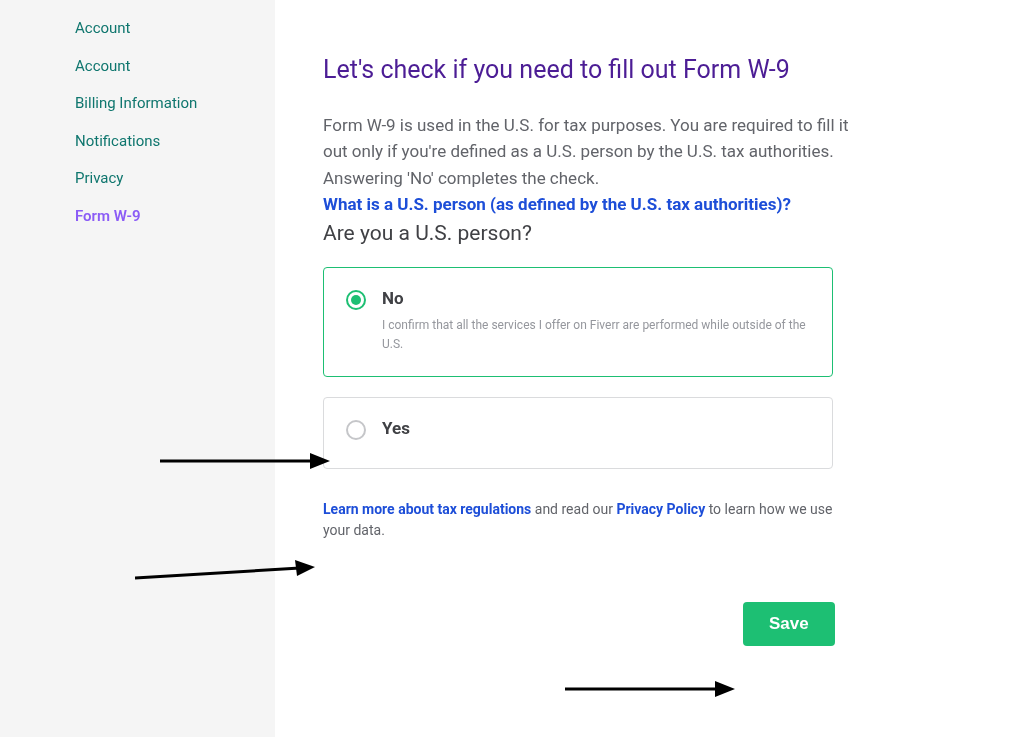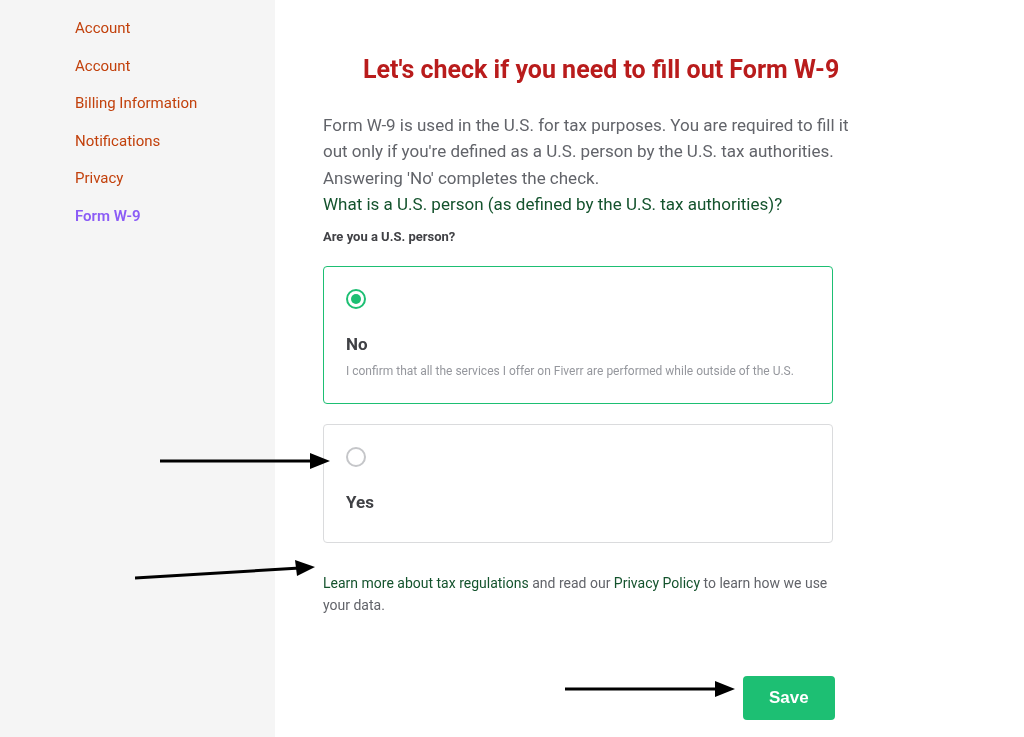--- a/index.html
+++ b/index.html
@@ -12,74 +12,73 @@
       overflow: hidden;
     }
     .sidebar {
       width: 275px;
       padding: 10px 0 0 0;
       background: #f5f5f5;
     }
     .sidebar-item {
       padding: 6px 0 6px 75px;
       font-size: 15px;
-      color: #c2410c;
+      color: #0f766e;
       cursor: pointer;
       line-height: 1.7;
     }
     .sidebar-item.active {
       color: #8b5cf6;
       font-weight: 600;
     }
     .main {
       flex: 1;
       background: #ffffff;
       padding: 55px 48px 40px 48px;
       position: relative;
     }
     .page-title {
       font-size: 25px;
-      font-weight: 700;
-      color: #b91c1c;
+      font-weight: 400;
+      color: #4c1d95;
       margin-bottom: 28px;
-      margin-left: 40px;
     }
     .description {
       font-size: 17px;
       color: #62646a;
       line-height: 1.55;
-      margin-bottom: 12px;
+      margin-bottom: 4px;
       max-width: 530px;
     }
     .link {
-      color: #14532d;
+      color: #1d4ed8;
       cursor: pointer;
       text-decoration: none;
+      font-weight: bold;
     }
     .question {
-      font-size: 13px;
-      font-weight: 700;
+      font-size: 21px;
+      font-weight: 400;
       color: #404145;
       margin-bottom: 22px;
     }
     .options {
       display: flex;
       flex-direction: column;
       gap: 20px;
       max-width: 510px;
     }
     .option {
       border: 1px solid #dadbdd;
       border-radius: 4px;
       padding: 20px 22px 22px 22px;
       display: flex;
-      gap: 25px;
+      gap: 16px;
       cursor: pointer;
       background: #fff;
-      flex-direction: column;
     }
     .option.selected {
       border: 1px solid #1dbf73;
     }
     .radio {
       width: 20px;
       height: 20px;
       border-radius: 50%;
       border: 2px solid #c5c6c9;
       flex-shrink: 0;

